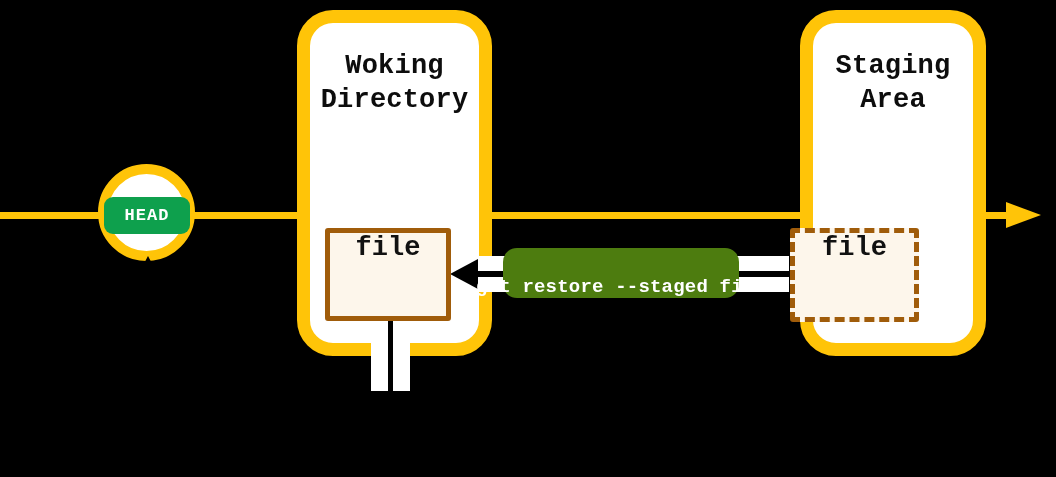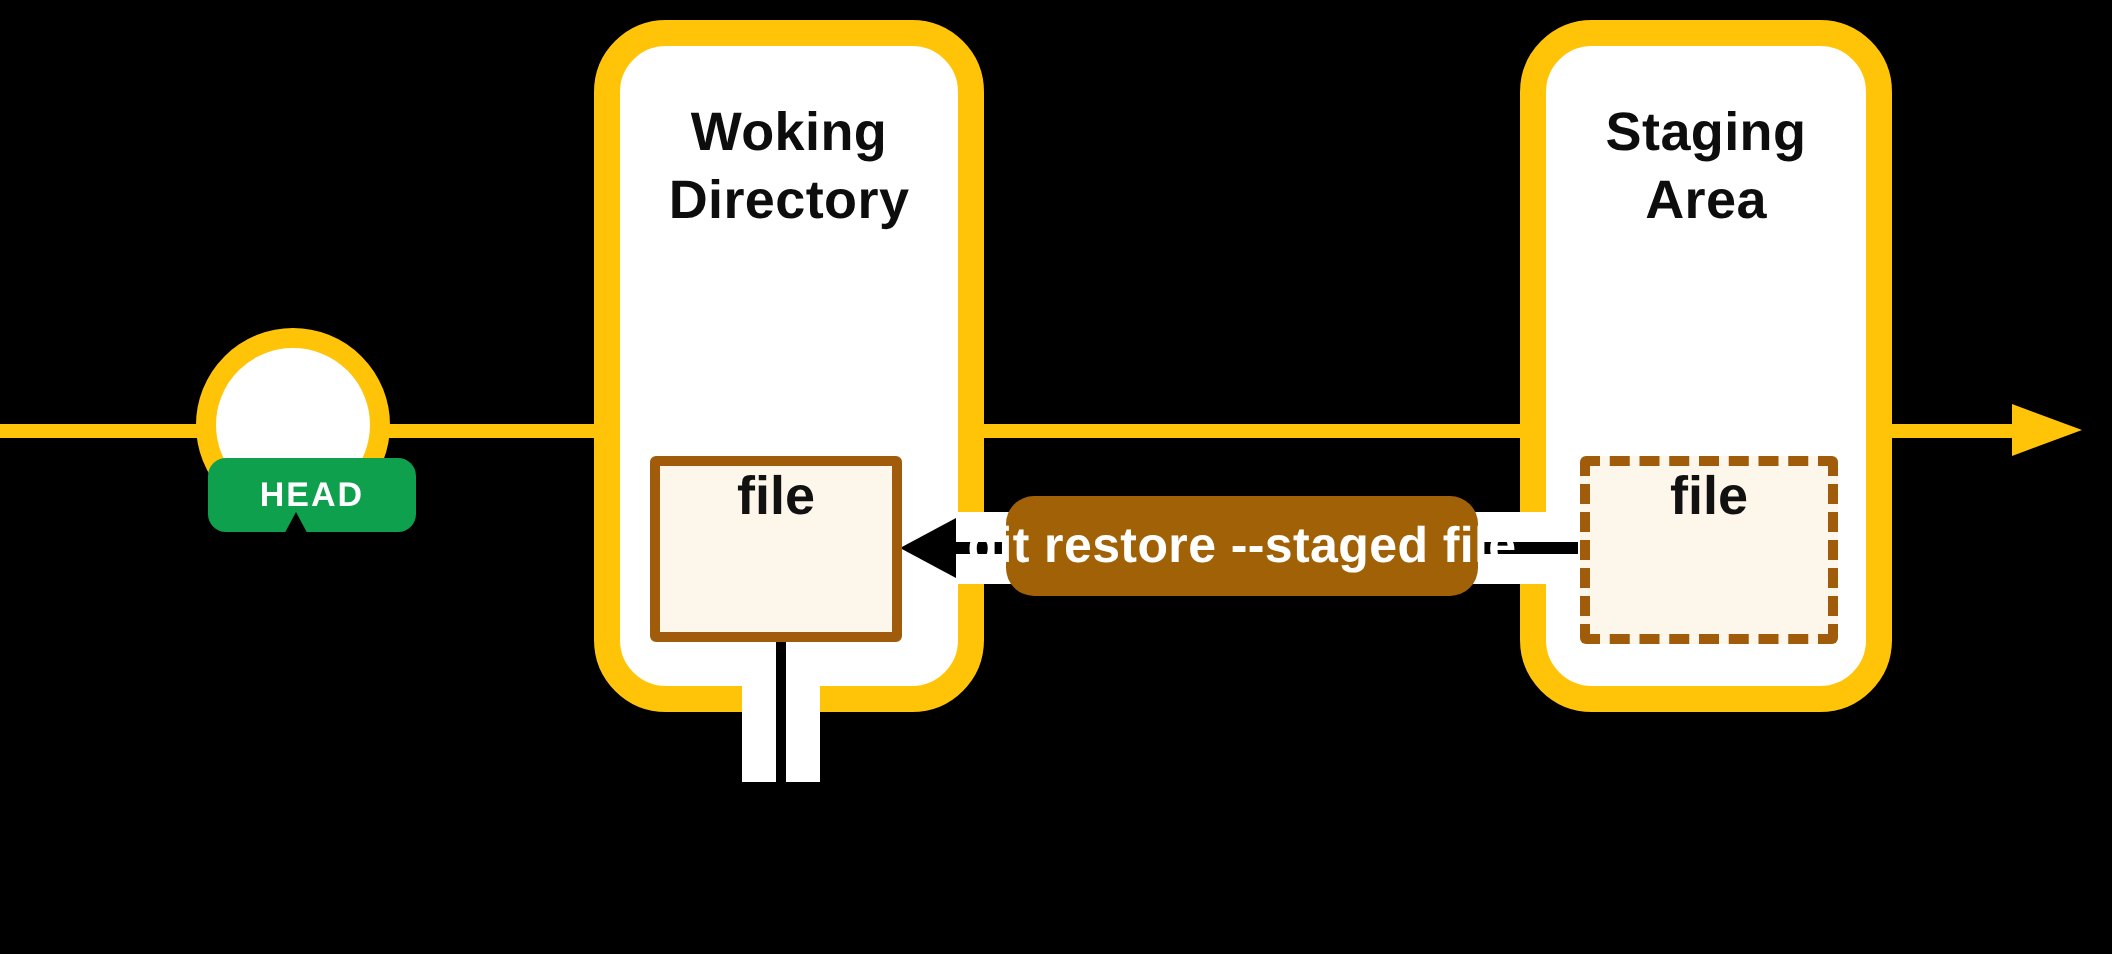--- a/index.html
+++ b/index.html
@@ -1,66 +1,66 @@
 <!DOCTYPE html>
 <html><head>
 <meta charset="utf-8">
 <style>
   html,body{margin:0;padding:0;background:#000;}
   .canvas{
     position:relative;
     width:1056px;height:477px;
     background:#000;
     overflow:hidden;
-    font-family:Liberation Sans, sans-serif;
+    font-family:Liberation Mono, monospace;
   }
   .abs{position:absolute;}
 
   
   .timeline-line{left:0;top:212px;width:1008px;height:7px;background:#FFC408;}
   .timeline-arrowhead{
     left:1006px;top:202px;width:0;height:0;
     border-left:35px solid #FFC408;
     border-top:13px solid transparent;
     border-bottom:13px solid transparent;
   }
 
   
   .big-box{
     box-sizing:border-box;
     border:13px solid #FFC408;
     border-radius:36px;
     background:#FFFFFF;
   }
   .wd-box{left:297px;top:10px;width:195px;height:346px;}
-  .staging-box{left:760px;top:10px;width:186px;height:346px;}
+  .staging-box{left:800px;top:10px;width:186px;height:346px;}
   .box-title{
     margin-top:26px;
     text-align:center;
     font-size:27px;
     font-weight:bold;
     line-height:34px;
     color:#0d0d0d;
     letter-spacing:0.2px;
   }
 
   
   .head-circle{
     box-sizing:border-box;
     left:98px;top:164px;width:97px;height:97px;
     border-radius:50%;
     background:#FFFFFF;
     border:10px solid #FFC408;
   }
   .head-badge{
-    left:104px;top:197px;width:104px;height:37px;
+    left:104px;top:197px;width:86px;height:37px;
     background:#0EA04D;
     border-radius:9px;
     display:flex;align-items:center;justify-content:center;
-    color:#FFFFFF;font-size:17px;font-weight:bold;letter-spacing:1px;margin-top:32px;
+    color:#FFFFFF;font-size:17px;font-weight:bold;letter-spacing:1px;
   }
   .head-notch{
     left:140px;top:256px;width:0;height:0;
     border-left:8px solid transparent;
     border-right:8px solid transparent;
     border-bottom:15px solid #000000;
   }
 
   
   .file-box{
@@ -81,24 +81,24 @@
   .conn-h-line{left:468px;top:271px;width:321px;height:6px;background:#000000;}
   .conn-h-arrowhead{
     left:450px;top:259px;width:0;height:0;
     border-right:28px solid #000000;
     border-top:15px solid transparent;
     border-bottom:15px solid transparent;
   }
 
   
   .cmd-label{
-    background:#a16207;
+    background:#4d7c0f;
     border-radius:14px;
-    display:flex;align-items:center;justify-content:center;
-    color:#FFFFFF;font-size:25px;font-weight:bold;
+    display:flex;align-items:flex-end;justify-content:center;
+    color:#FFFFFF;font-size:19px;font-weight:bold;
     letter-spacing:0.2px;
     white-space:nowrap;
   }
   .staged-label{left:503px;top:248px;width:236px;height:50px;}
   .restore-label{left:176px;top:423px;width:185px;height:50px;}
 </style>
 </head>
 <body>
 
 <div class="canvas">

